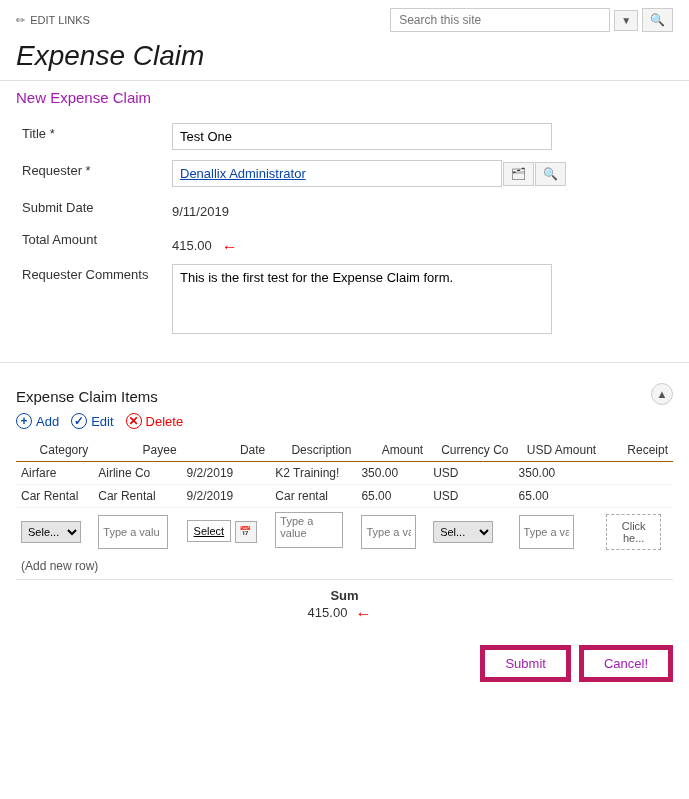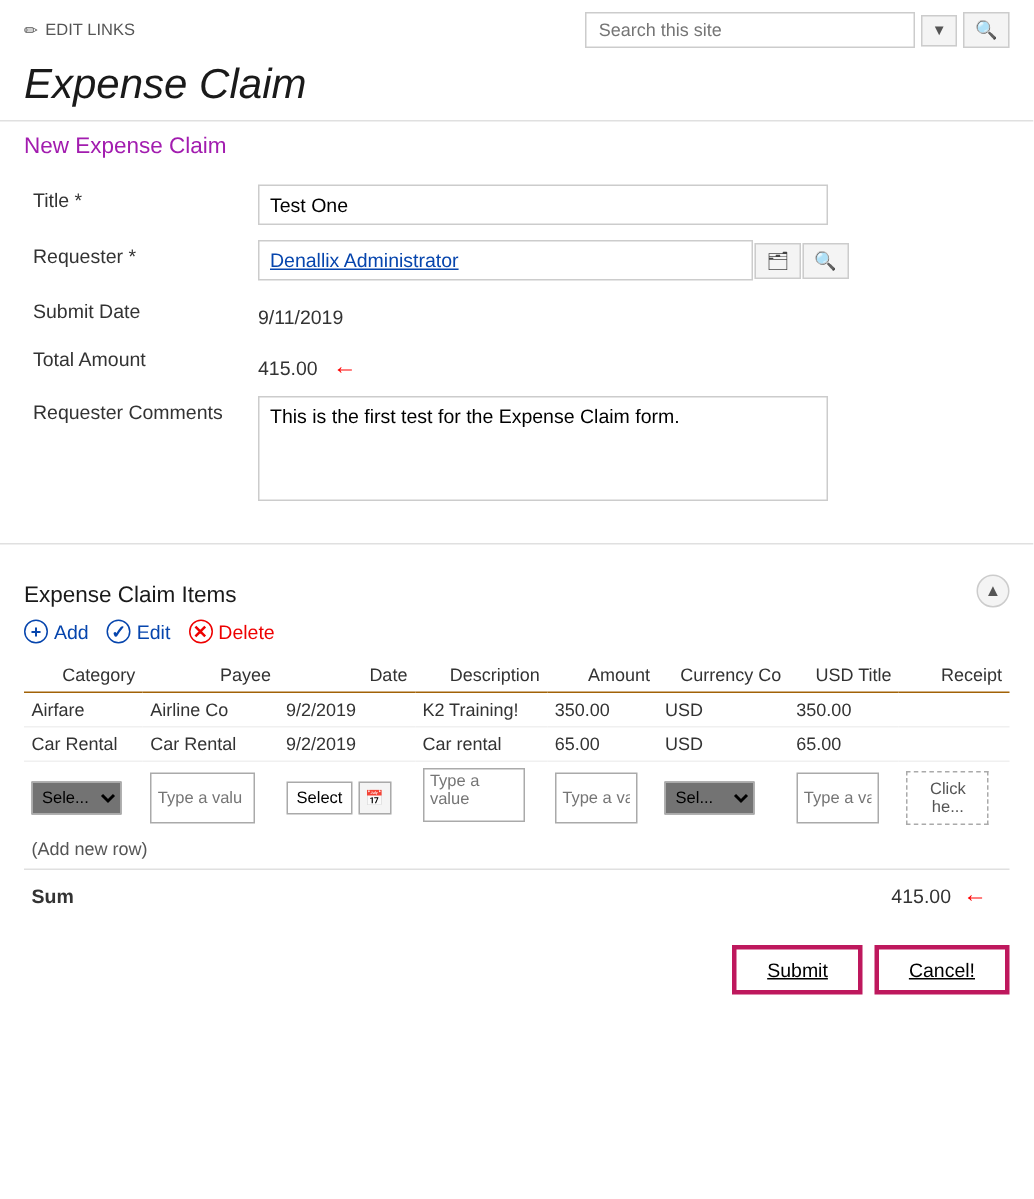--- a/index.html
+++ b/index.html
@@ -246,21 +246,21 @@
     }
     .dropdown-cell {
       display: flex;
       align-items: center;
     }
     .cell-select {
       border: 1px solid #aaa;
       font-size: 11px;
       padding: 2px 2px;
       width: 60px;
-      background: #737373;
+      background: #e5e5e5;
       height: 22px;
     }
     .cell-input {
       border: 1px solid #aaa;
       font-size: 11px;
       padding: 2px 4px;
       width: 70px;
       height: 34px;
       font-family: 'Segoe UI', sans-serif;
       outline: none;
@@ -279,20 +279,21 @@
       cursor: pointer;
       height: 22px;
     }
     .select-btn {
       border: 1px solid #aaa;
       background: #fff;
       font-size: 11px;
       padding: 2px 6px;
       cursor: pointer;
       height: 22px;
+      text-decoration: underline;
     }
     .cell-textarea {
       border: 1px solid #aaa;
       font-size: 11px;
       padding: 2px 4px;
       width: 68px;
       height: 36px;
       font-family: 'Segoe UI', sans-serif;
       resize: none;
       outline: none;
@@ -320,20 +321,21 @@
     }
 
     
     .sum-row {
       display: flex;
       justify-content: space-between;
       align-items: center;
       padding: 8px 5px 4px 5px;
       border-top: 1px solid #e0e0e0;
       margin-top: 2px;
+      flex-direction: column;
     }
     .sum-label {
       font-weight: 600;
       font-size: 13px;
     }
     .sum-value-container {
       display: flex;
       align-items: center;
       gap: 8px;
       padding-right: 10px;
@@ -345,28 +347,27 @@
 
     
     .bottom-buttons {
       display: flex;
       justify-content: flex-end;
       gap: 8px;
       padding: 16px 16px 16px 16px;
       margin-top: 4px;
     }
     .bottom-btn {
-      border: 3px solid #be185d;
+      border: 5px solid #be185d;
       background: #fff;
       padding: 6px 20px;
       font-size: 13px;
       cursor: pointer;
       font-family: 'Segoe UI', sans-serif;
-      color: #000000;
-      text-decoration: underline;
+      color: #a21caf;
     }
 
     .divider {
       border: none;
       border-top: 1px solid #e0e0e0;
       margin: 0 0 0 0;
     }
   </style>
 </head>
 <body>
@@ -451,21 +452,21 @@
 
   <table class="items-table">
     <thead>
       <tr>
         <th>Category</th>
         <th>Payee</th>
         <th>Date</th>
         <th>Description</th>
         <th>Amount</th>
         <th>Currency Co</th>
-        <th>USD Title</th>
+        <th>USD Amount</th>
         <th>Receipt</th>
       </tr>
     </thead>
     <tbody>
 
       <tr>
         <td>Airfare</td>
         <td>Airline Co</td>
         <td>9/2/2019</td>
         <td>K2 Training!</td>

